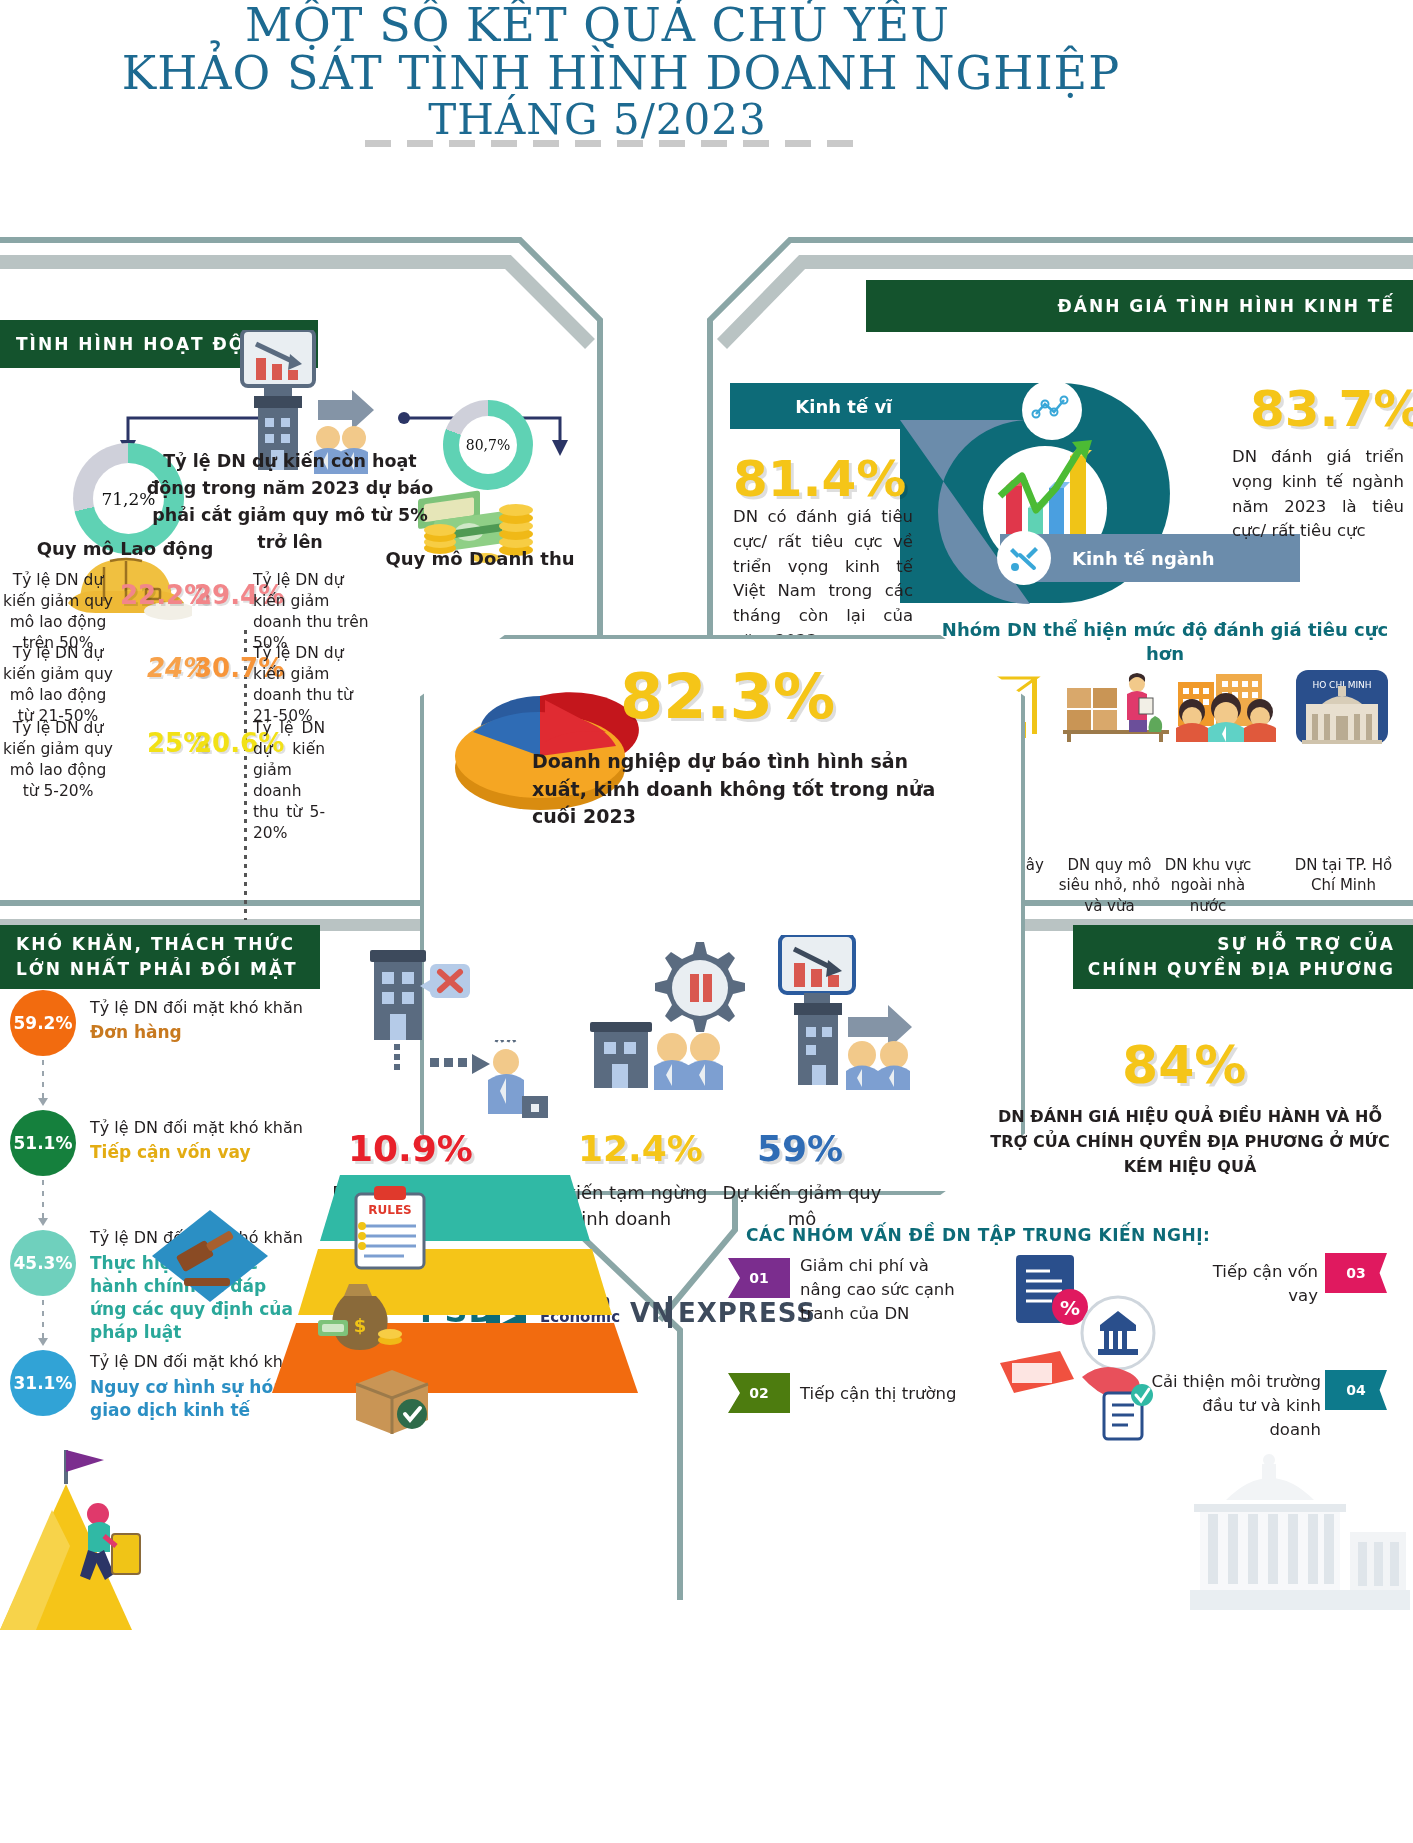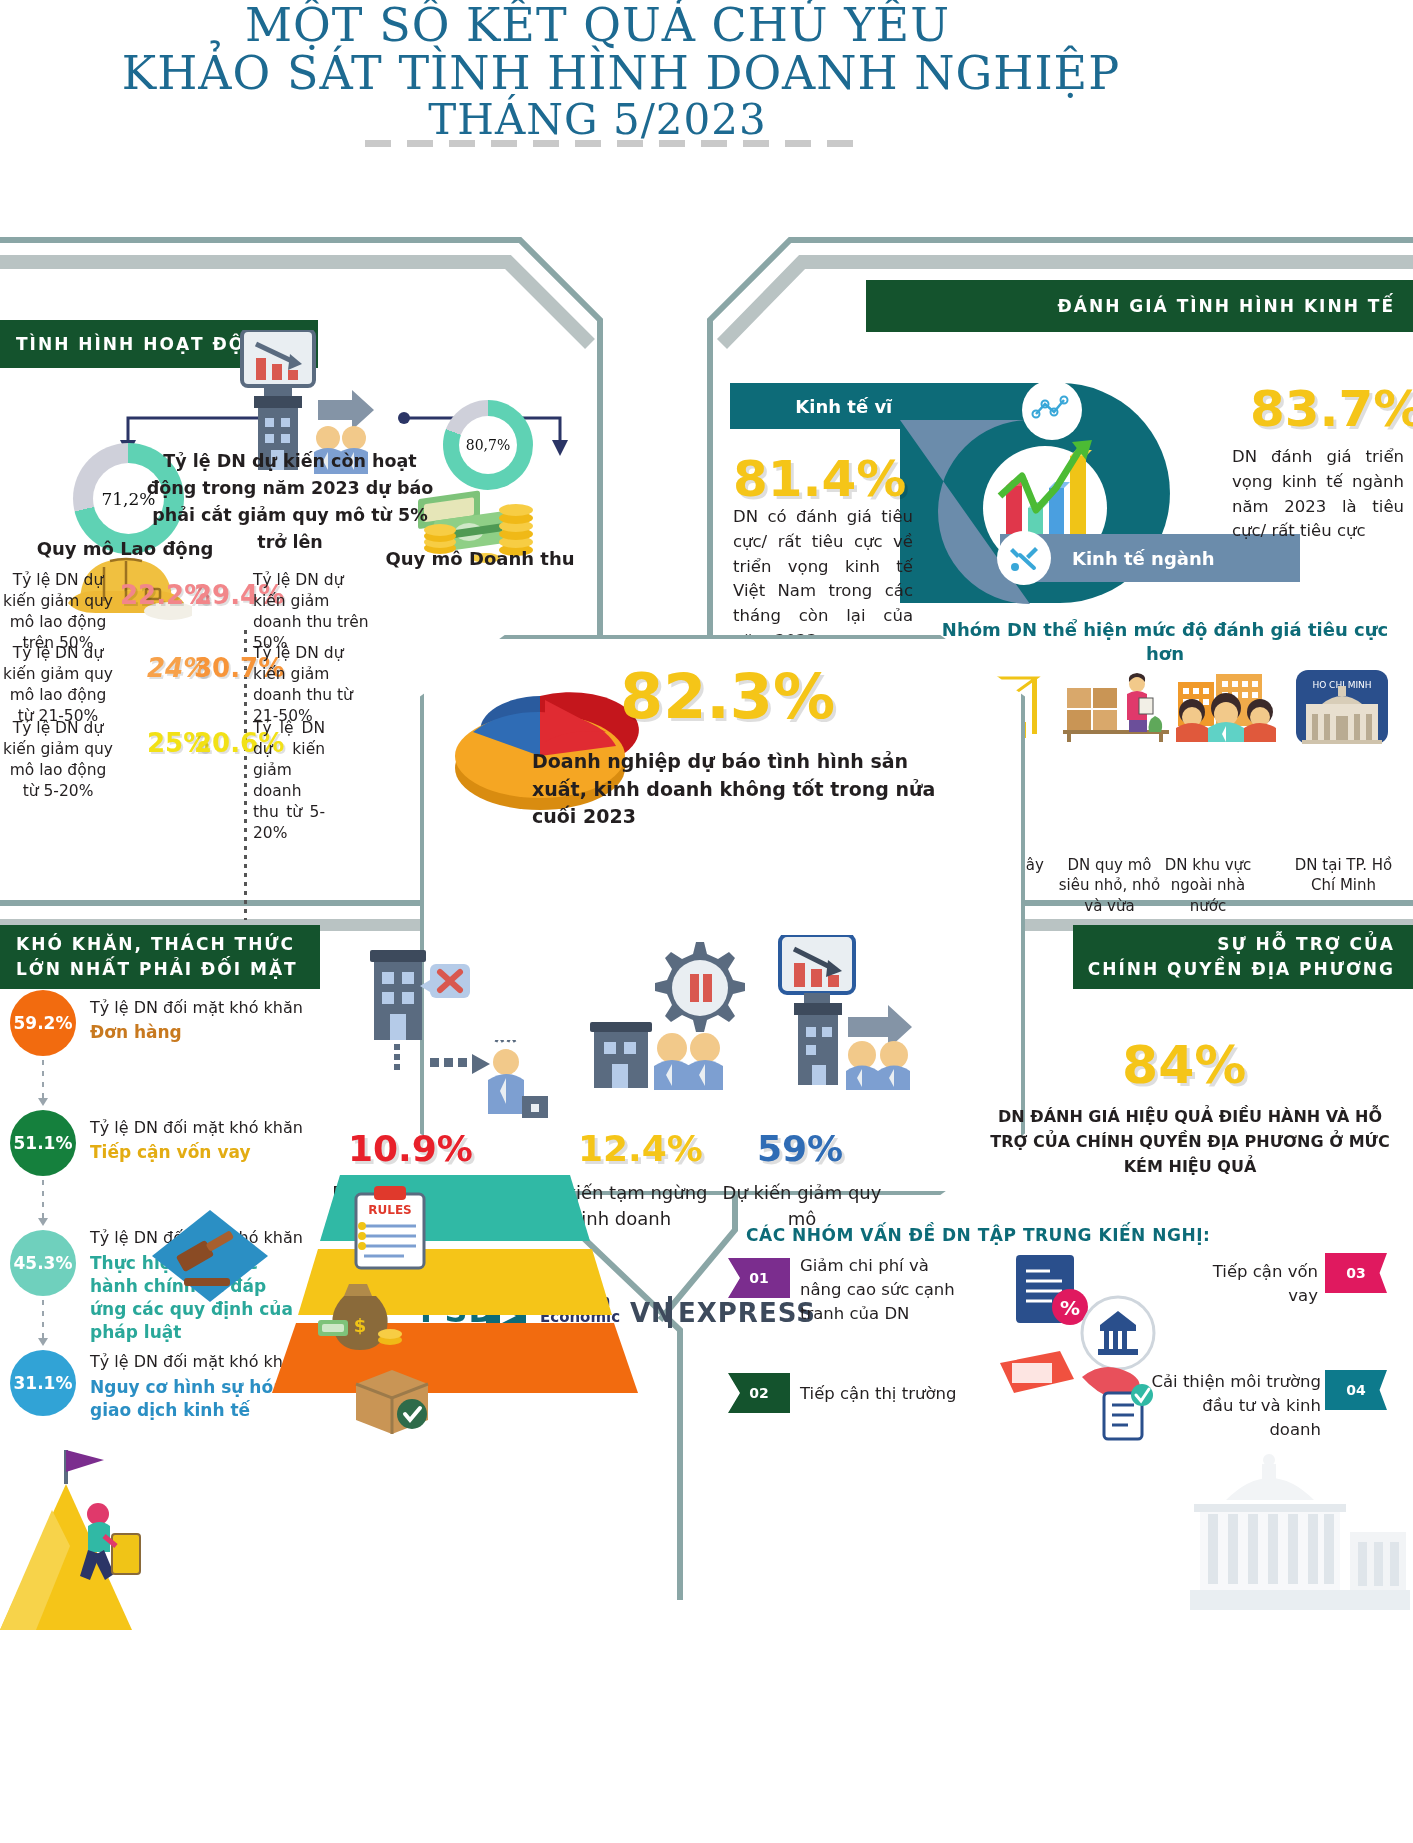--- a/index.html
+++ b/index.html
@@ -562,21 +562,21 @@
   <div class="txt bold ctr" style="left:990px;top:1105px;width:400px;font-size:16px;line-height:1.55;">DN ĐÁNH GIÁ HIỆU QUẢ ĐIỀU HÀNH VÀ HỖ TRỢ CỦA CHÍNH QUYỀN ĐỊA PHƯƠNG Ở MỨC KÉM HIỆU QUẢ</div>
 
   <div class="txt bold" style="left:746px;top:1225px;width:600px;font-size:17px;color:#0d6b78;letter-spacing:0.5px;">CÁC NHÓM VẤN ĐỀ DN TẬP TRUNG KIẾN NGHỊ:</div>
 
   <div class="numtag" style="left:728px;top:1258px;width:62px;height:40px;background:#7b2d8e;
        clip-path:polygon(0 0,100% 0,100% 100%,0 100%,12px 50%);">
     <span>01</span>
   </div>
   <div class="txt" style="left:800px;top:1254px;width:160px;font-size:16.5px;line-height:1.45;">Giảm chi phí và nâng cao sức cạnh tranh của DN</div>
 
-  <div class="numtag" style="left:728px;top:1373px;width:62px;height:40px;background:#14532d;
+  <div class="numtag" style="left:728px;top:1373px;width:62px;height:40px;background:#4d7c0f;
        clip-path:polygon(0 0,100% 0,100% 100%,0 100%,12px 50%);">
     <span>02</span>
   </div>
   <div class="txt" style="left:800px;top:1382px;width:200px;font-size:16.5px;line-height:1.45;">Tiếp cận thị trường</div>
 
   <div class="numtag" style="left:1325px;top:1253px;width:62px;height:40px;background:#e0195f;
        clip-path:polygon(0 0,100% 0,88% 50%,100% 100%,0 100%);">
     <span>03</span>
   </div>
   <div class="txt" style="left:1178px;top:1260px;width:140px;font-size:16.5px;line-height:1.45;text-align:right;">Tiếp cận vốn vay</div>

